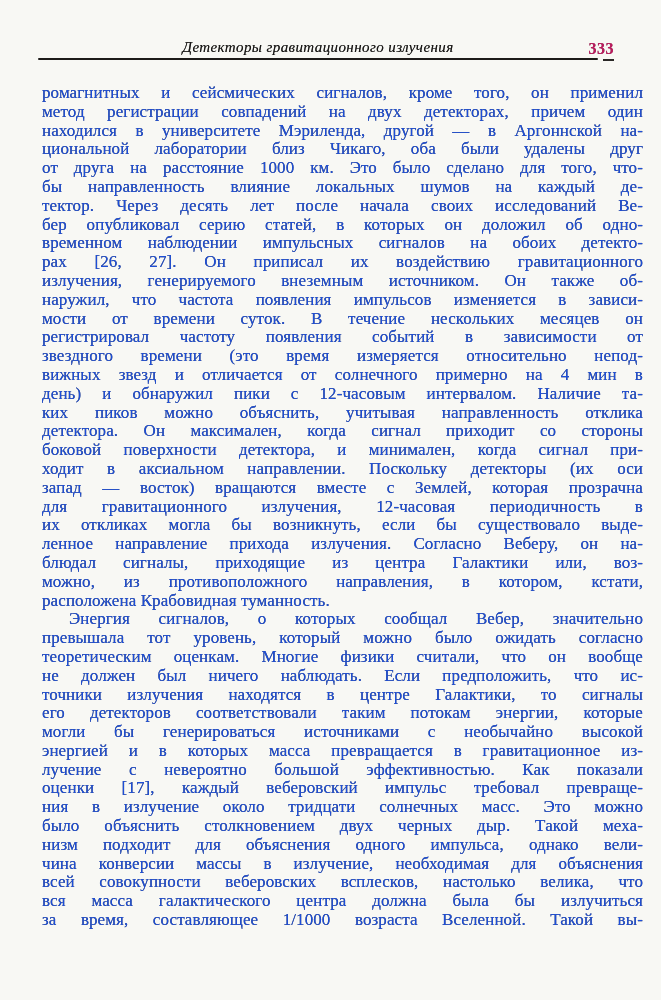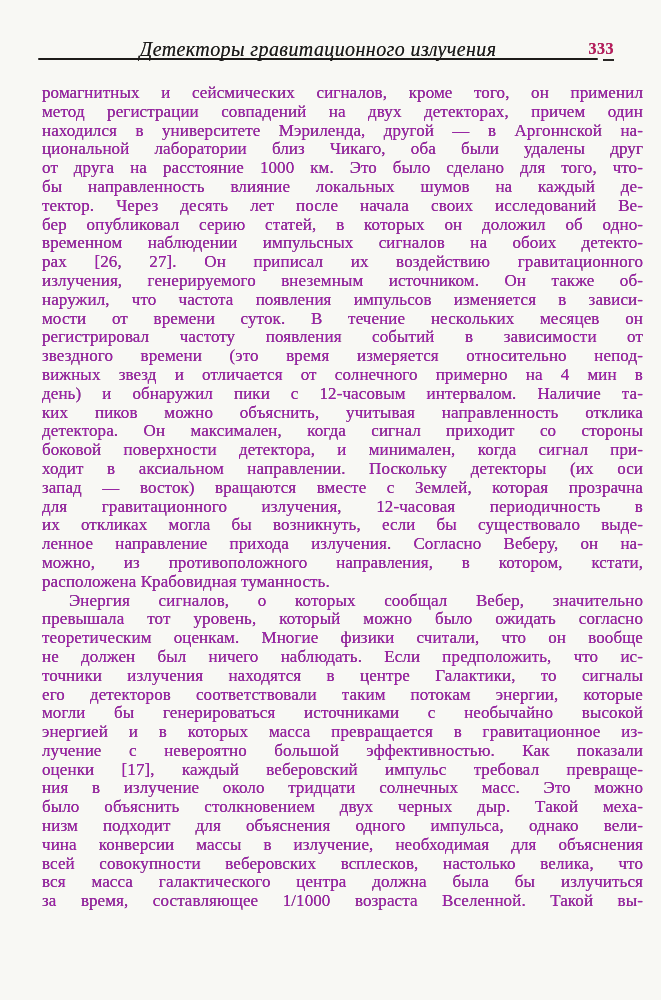--- a/index.html
+++ b/index.html
@@ -15,21 +15,21 @@
   }
   
   .runhead{
     position:absolute;
     left:38px;top:38px;
     width:560px;
     text-align:center;
   }
   .runhead-title{
     font-style:italic;
-    font-size:20px;
+    font-size:15px;
     letter-spacing:.4px;
     color:#1a1918;
     text-shadow:0 0 .4px rgba(20,18,16,.7);
     white-space:nowrap;
   }
   .page-number{
     position:absolute;
     top:40px;left:586px;
     width:28px;
     text-align:right;
@@ -60,21 +60,21 @@
   }
   .paragraph{margin:0;padding:0;}
   .line{
     height:18.8px;
     font-size:17px;
     line-height:18.8px;
     letter-spacing:.1px;
     white-space:normal;
     text-align:justify;
     text-align-last:justify;
-    color:#a21caf;
+    color:#1d4ed8;
     text-shadow:0 0 .45px rgba(22,20,18,.75);
     overflow:hidden;
   }
   .line.para-end{
     text-align-last:left;
   }
   .line.indent{
     text-indent:27px;
   }
 </style>
@@ -112,20 +112,21 @@
         <div class="line">вижных звезд и отличается от солнечного примерно на 4 мин в</div>
         <div class="line">день) и обнаружил пики с 12-часовым интервалом. Наличие та-</div>
         <div class="line">ких пиков можно объяснить, учитывая направленность отклика</div>
         <div class="line">детектора. Он максимален, когда сигнал приходит со стороны</div>
         <div class="line">боковой поверхности детектора, и минимален, когда сигнал при-</div>
         <div class="line">ходит в аксиальном направлении. Поскольку детекторы (их оси</div>
         <div class="line">запад — восток) вращаются вместе с Землей, которая прозрачна</div>
         <div class="line">для гравитационного излучения, 12-часовая периодичность в</div>
         <div class="line">их откликах могла бы возникнуть, если бы существовало выде-</div>
         <div class="line">ленное направление прихода излучения. Согласно Веберу, он на-</div>
+        <div class="line">блюдал сигналы, приходящие из центра Галактики или, воз-</div>
         <div class="line">можно, из противоположного направления, в котором, кстати,</div>
         <div class="line para-end">расположена Крабовидная туманность.</div>
       </div>
       <div class="paragraph">
         <div class="line indent">Энергия сигналов, о которых сообщал Вебер, значительно</div>
         <div class="line">превышала тот уровень, который можно было ожидать согласно</div>
         <div class="line">теоретическим оценкам. Многие физики считали, что он вообще</div>
         <div class="line">не должен был ничего наблюдать. Если предположить, что ис-</div>
         <div class="line">точники излучения находятся в центре Галактики, то сигналы</div>
         <div class="line">его детекторов соответствовали таким потокам энергии, которые</div>

